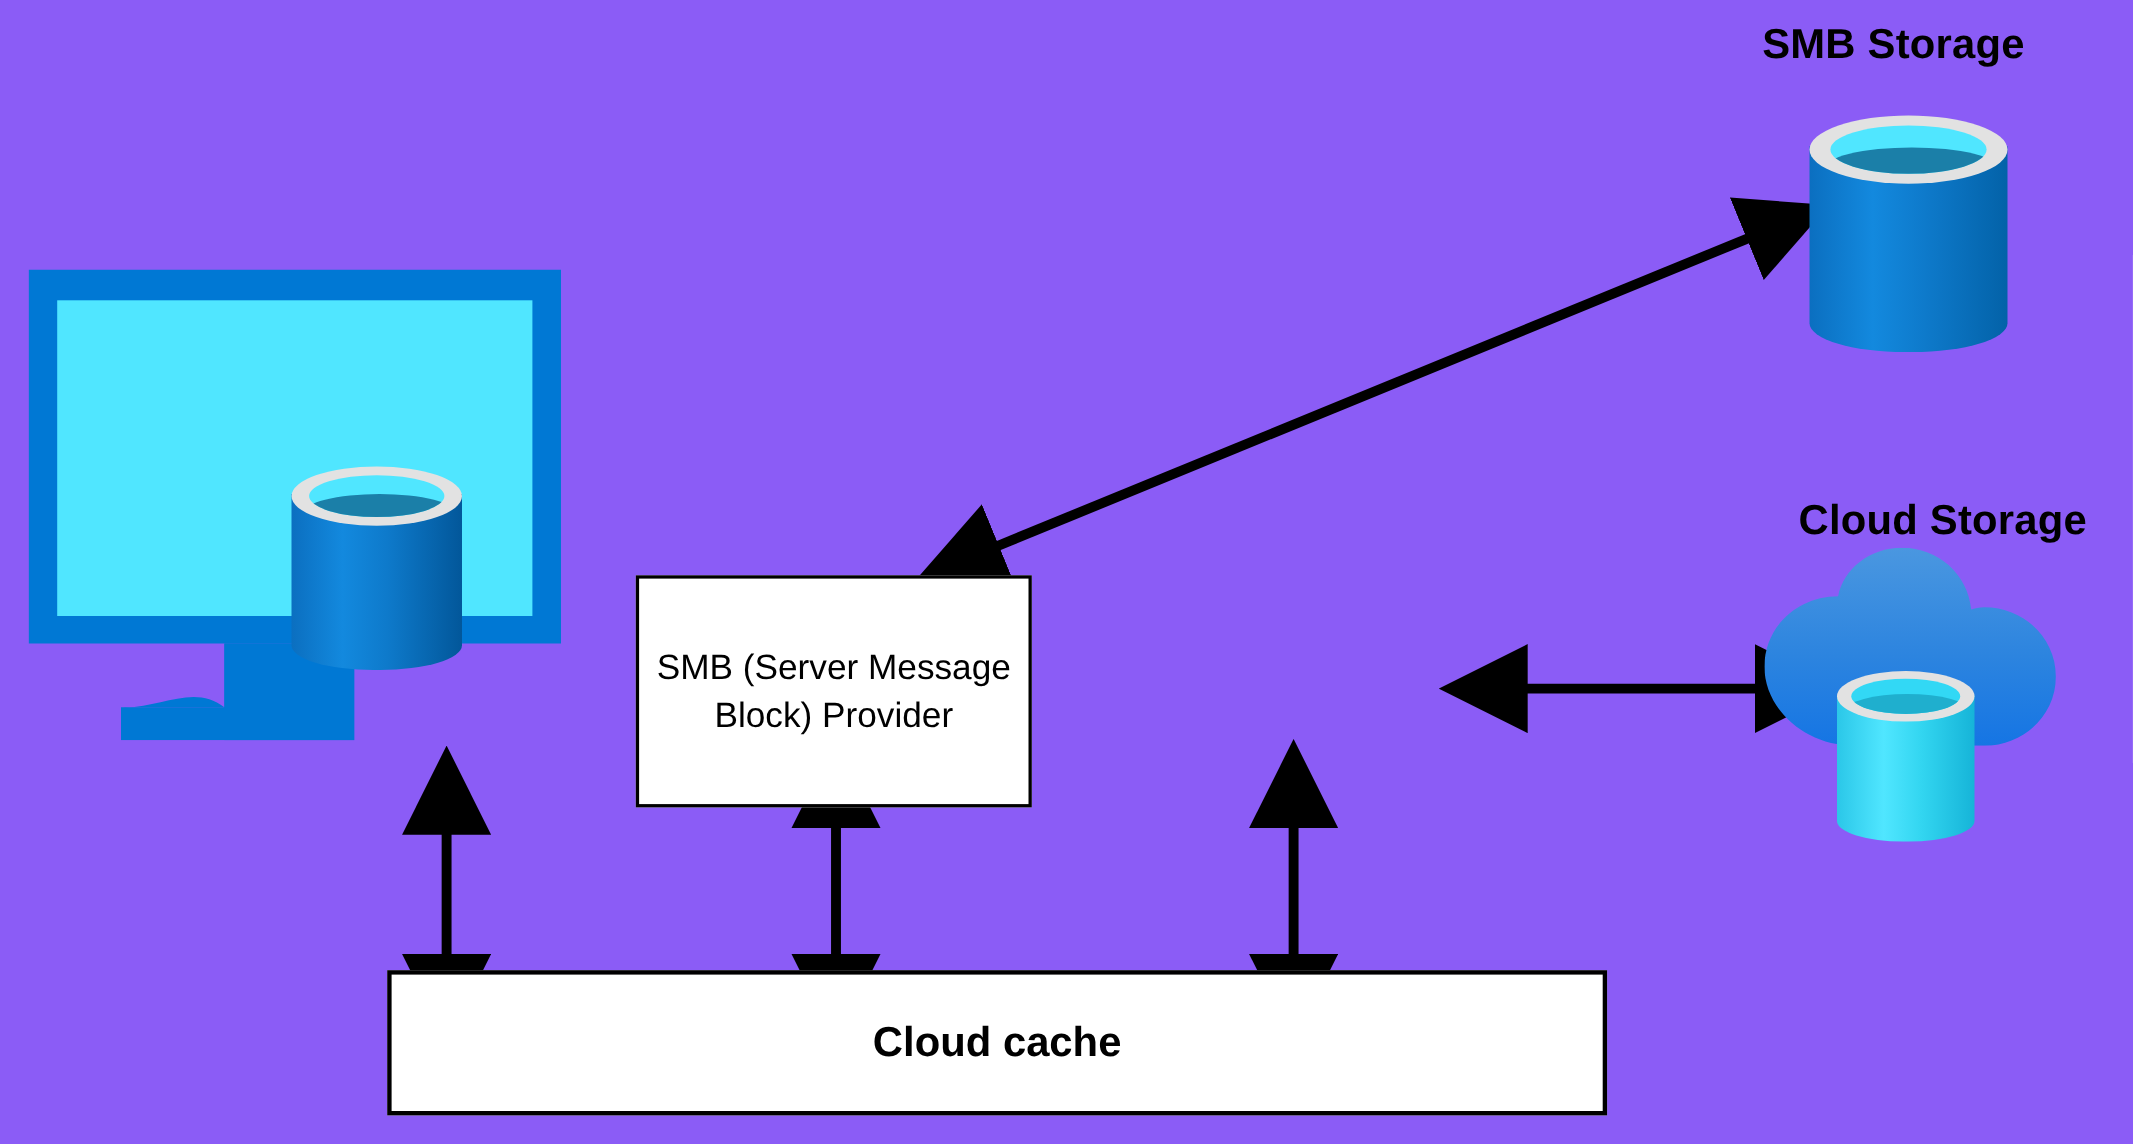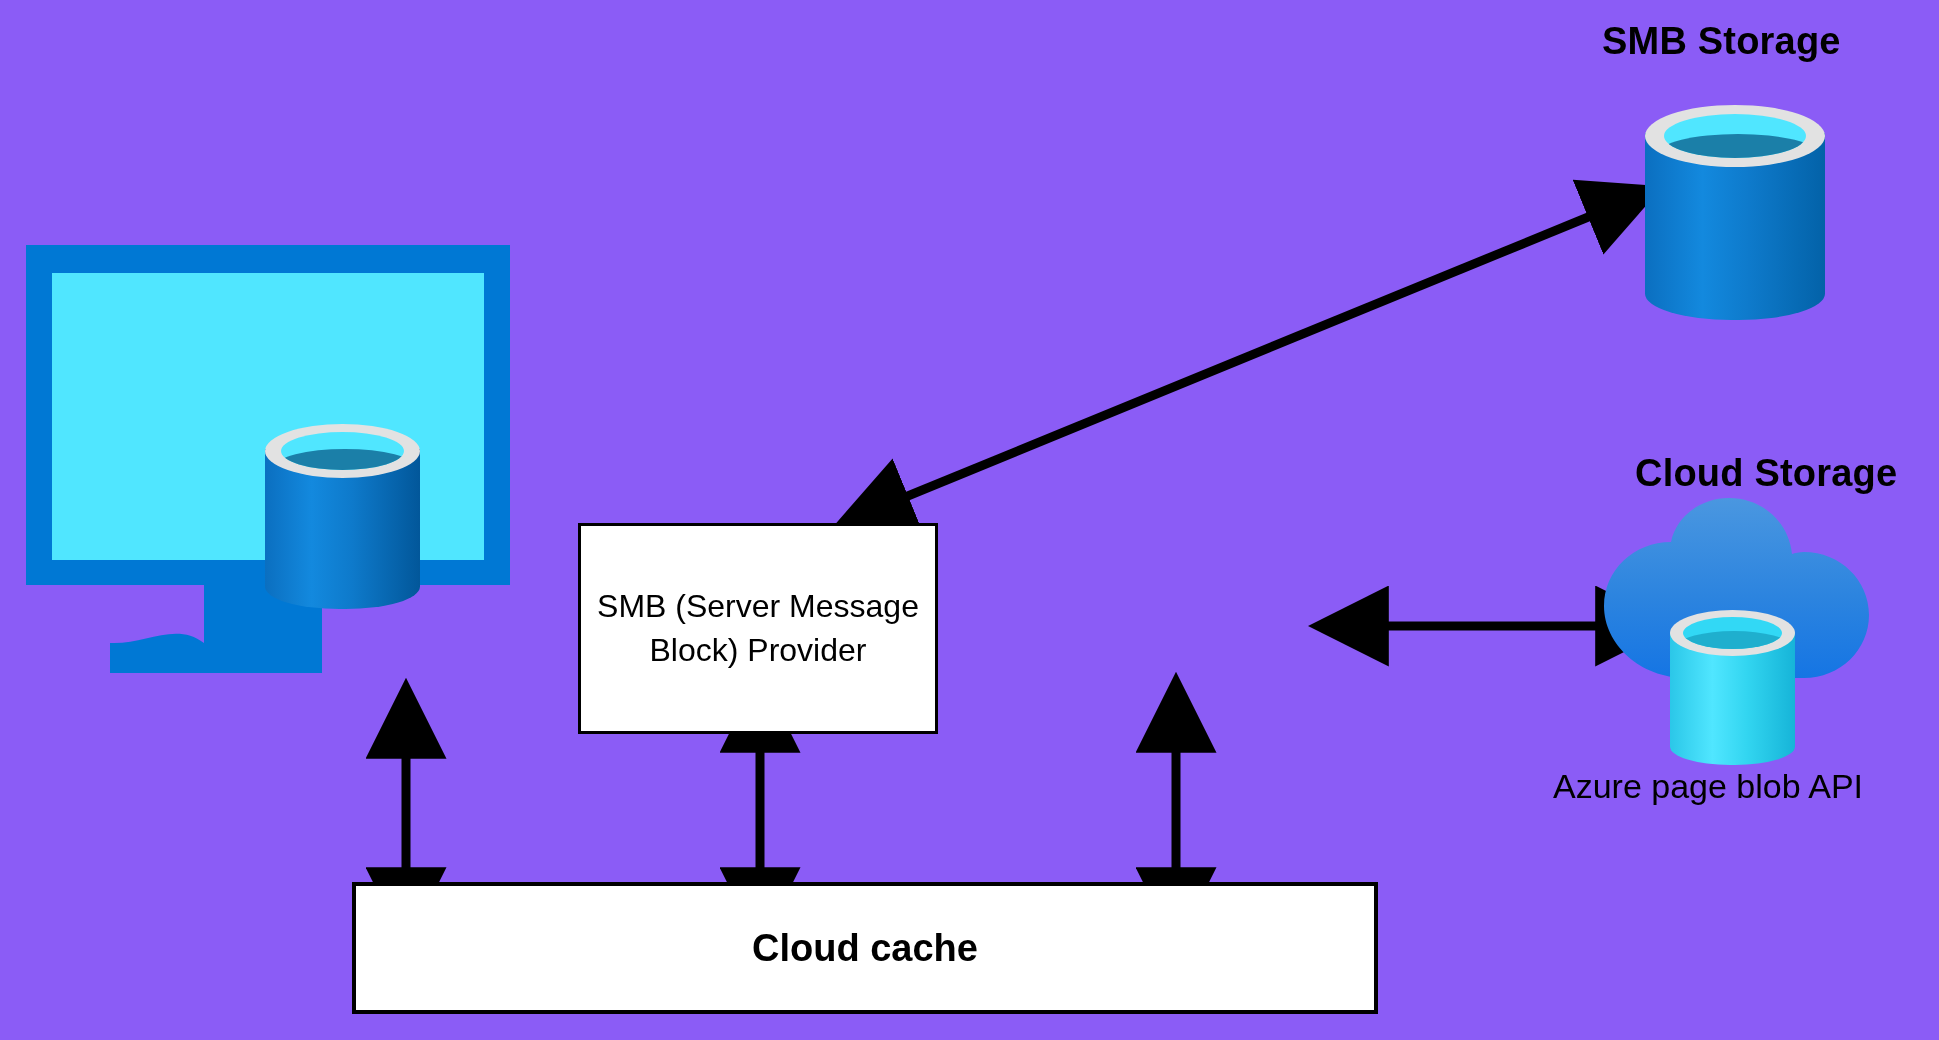--- a/index.html
+++ b/index.html
@@ -72,21 +72,21 @@
     left: 995px;
     top: 523px;
     width: 360px;
     height: 211px;
   }
 
   
   #cloud-cache-box {
     left: 352px;
     top: 882px;
-    width: 1026px;
+    width: 1109px;
     height: 132px;
     box-sizing: border-box;
     background: #ffffff;
     border: 4px solid #000000;
     display: flex;
     align-items: center;
     justify-content: center;
   }
   #cloud-cache-box .box-text {
     font-size: 38px;
@@ -262,21 +262,20 @@
              C265,152 236,180 200,180 Z" fill="url(#cloudGrad)"></path>
   </svg>
 
   <div class="abs cyl" id="cloud-cylinder">
     <div class="body"></div>
     <div class="rim-outer"></div>
     <div class="rim-inner"></div>
     <div class="rim-shadow"></div>
   </div>
 
-  <div class="abs" id="azure-api-label">Azure page blob API</div>
 
   <div class="abs" id="monitor">
     <svg width="484" height="428" viewBox="0 0 484 428" xmlns="http://www.w3.org/2000/svg">
 
       <rect x="0" y="0" width="484" height="340" fill="#0078D4"></rect>
 
       <rect x="26" y="28" width="432" height="287" fill="#50E6FF"></rect>
 
       <rect x="178" y="340" width="118" height="88" fill="#0078D4"></rect>
 

